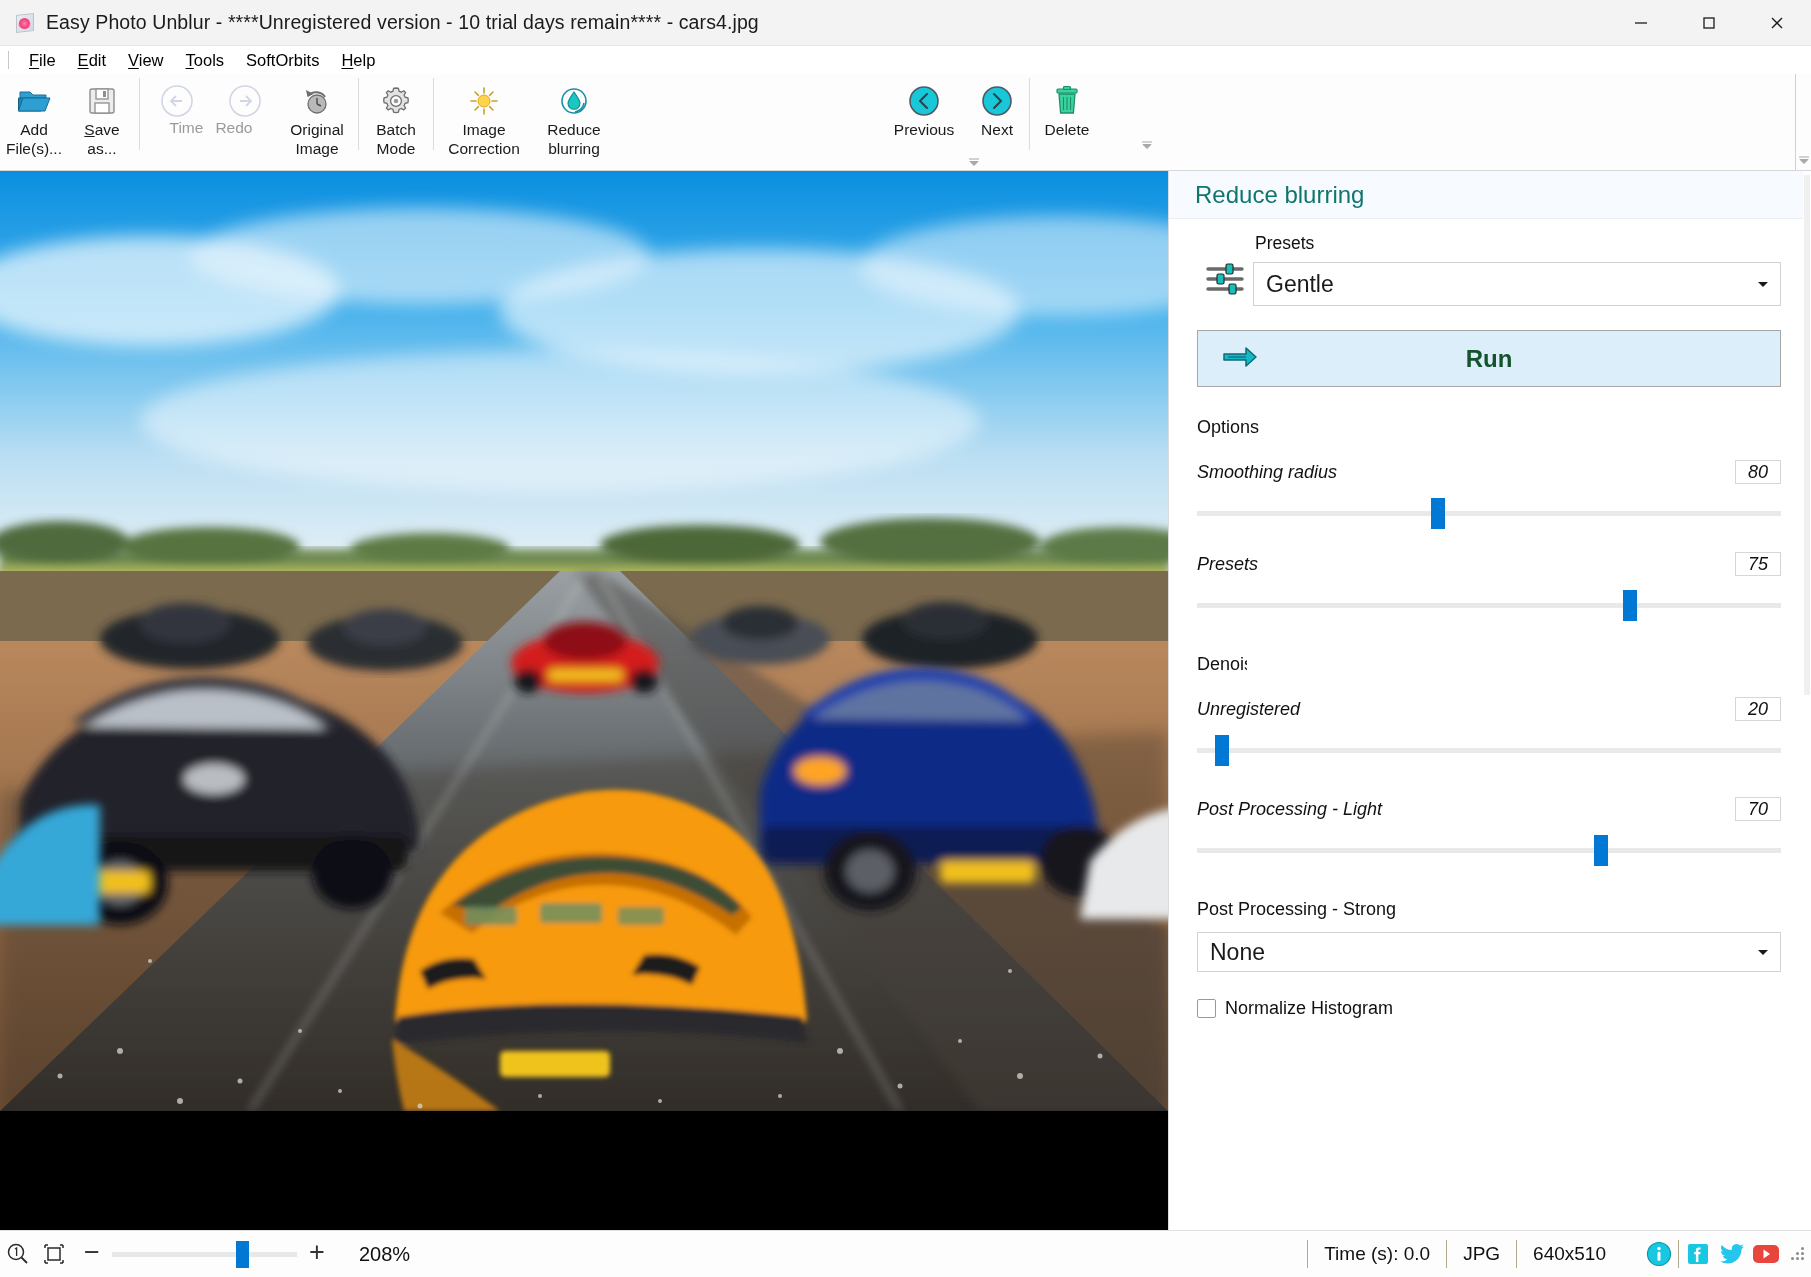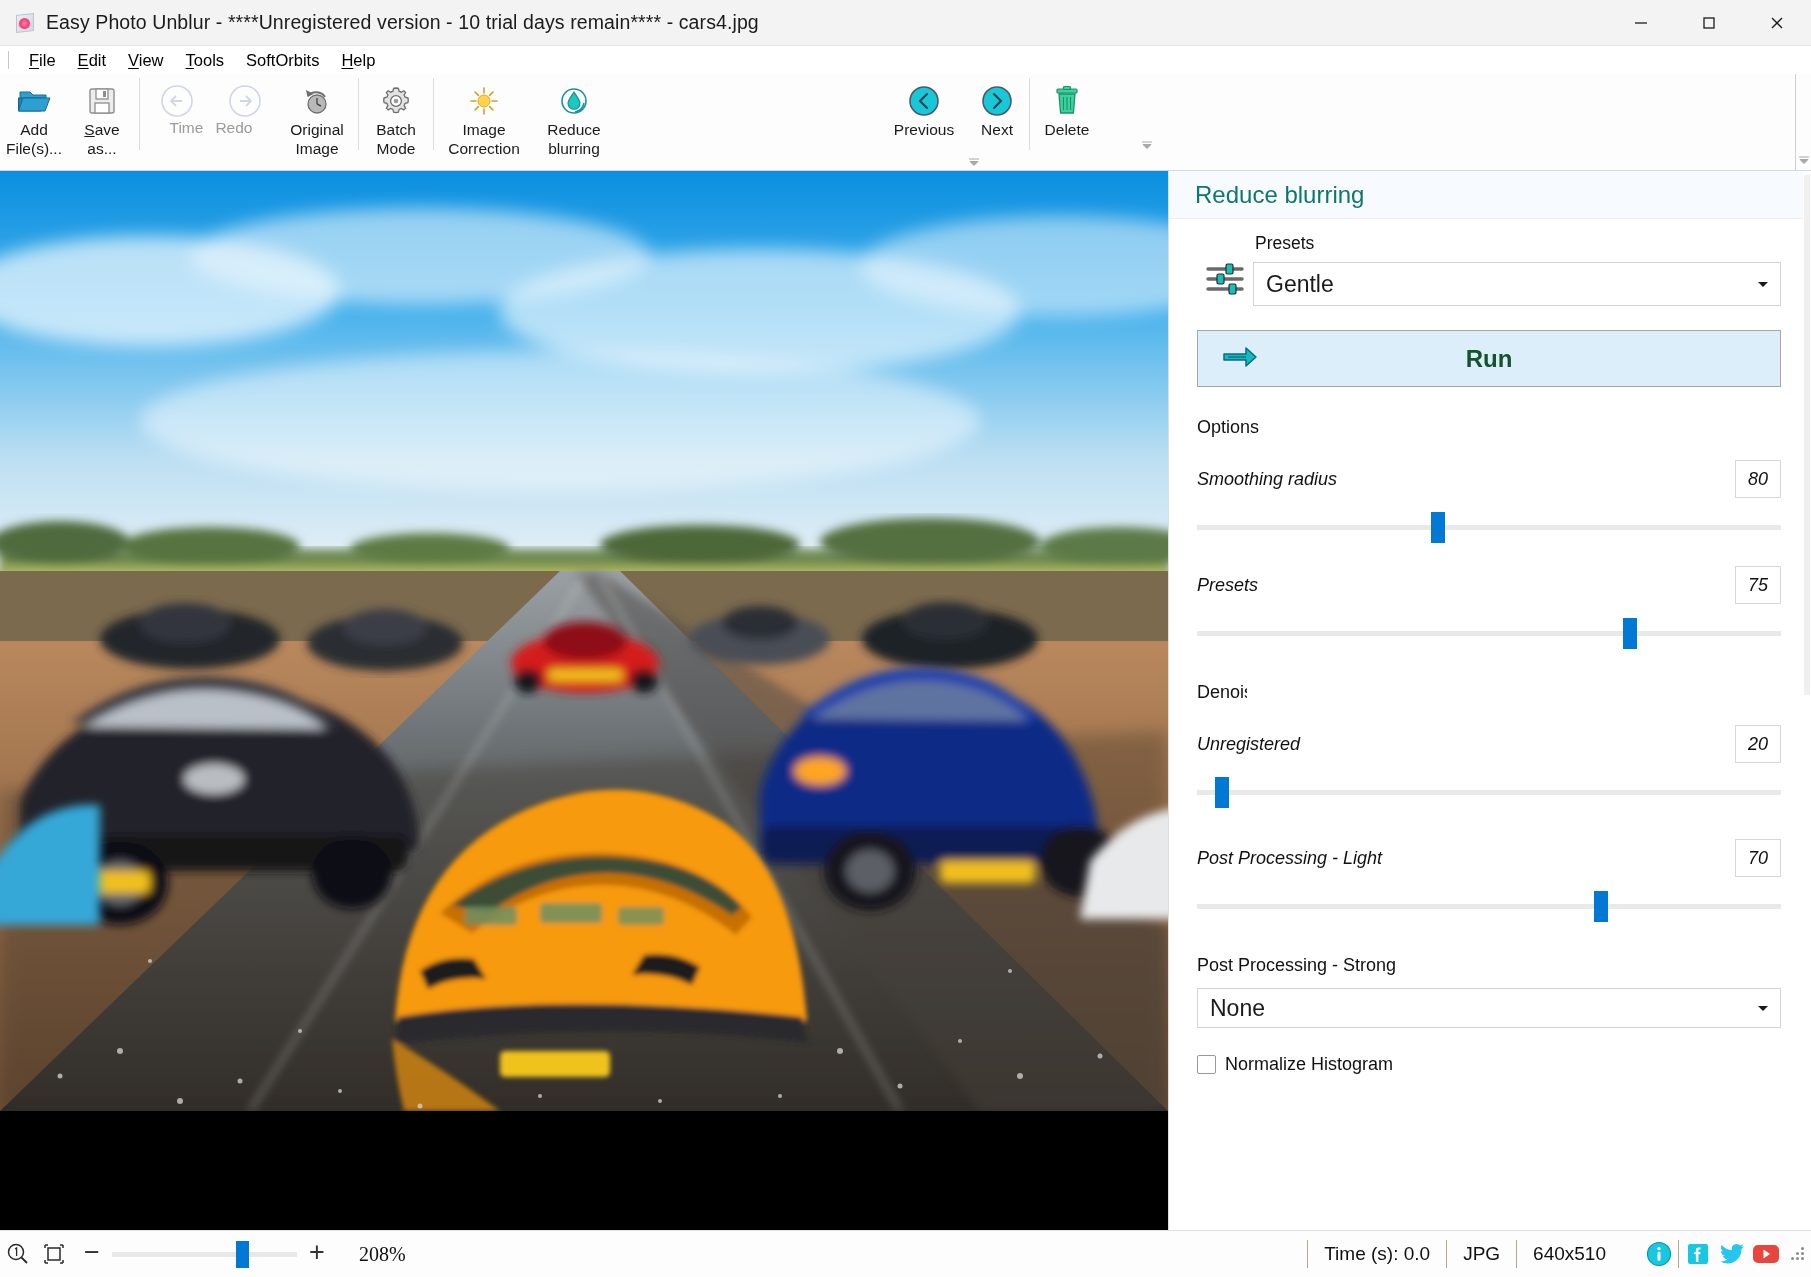--- a/index.html
+++ b/index.html
@@ -153,21 +153,21 @@
   .run-label {
     flex: 1 1 auto; text-align: center; font-size: 24px; font-weight: bold; color: #14532d;
   }
 
   .options-label { margin-top: 30px; font-size: 18px; color: #111; }
 
   .slider-block { margin-top: 22px; font-style: italic; }
   .slider-head { display: flex; align-items: center; }
   .slider-name { font-size: 18px; color: #111; flex: 1 1 auto; }
   .num-box {
-    width: 46px; height: 38px; border: 1px solid #d6d6d6; background: #fff;
+    width: 46px; height: 24px; border: 1px solid #d6d6d6; background: #fff;
     display: flex; align-items: center; justify-content: center;
     font-size: 18px; color: #111; cursor: text;
   }
   .track-wrap { height: 34px; position: relative; margin-top: 12px; }
   .track {
     position: absolute; left: 0; right: 0; top: 15px; height: 5px;
     background: #e9e9e9;
   }
   .thumb {
     position: absolute; top: 2px; width: 14px; height: 31px; background: #0078d4;
@@ -202,21 +202,21 @@
     position: relative;
   }
   .sb-icon { width: 36px; display: flex; align-items: center; justify-content: center; cursor: default; }
   .zoom-minus, .zoom-plus {
     width: 40px; display: flex; align-items: center; justify-content: center;
     font-size: 27px; color: #333; cursor: default; padding-bottom: 3px;
   }
   .zoom-track-wrap { width: 185px; height: 30px; position: relative; }
   .zoom-track { position: absolute; left: 0; right: 0; top: 13px; height: 5px; background: #e8e8e8; }
   .zoom-thumb { position: absolute; top: 2px; left: 124px; width: 13px; height: 27px; background: #0078d4; }
-  .zoom-pct { font-size: 20px; color: #111; margin-left: 22px; font-family: Liberation Serif, serif; }
+  .zoom-pct { font-size: 20px; color: #111; margin-left: 22px; }
 
   .sb-right { margin-left: auto; display: flex; align-items: center; height: 47px; }
   .sb-div { width: 1px; height: 28px; background: #b3a88b; margin: 0 2px; }
   .sb-cell { font-size: 19px; color: #111; padding: 0 14px; white-space: nowrap; }
 
   .soc { width: 34px; height: 30px; display: flex; align-items: center; justify-content: center; cursor: default; }
   .sb-grip { width: 18px; height: 18px; margin-left: 6px; margin-right: 4px; position: relative; }
   .sb-grip i {
     position: absolute; width: 3px; height: 3px; background: #8a8a8a; border-radius: 50%;
   }

